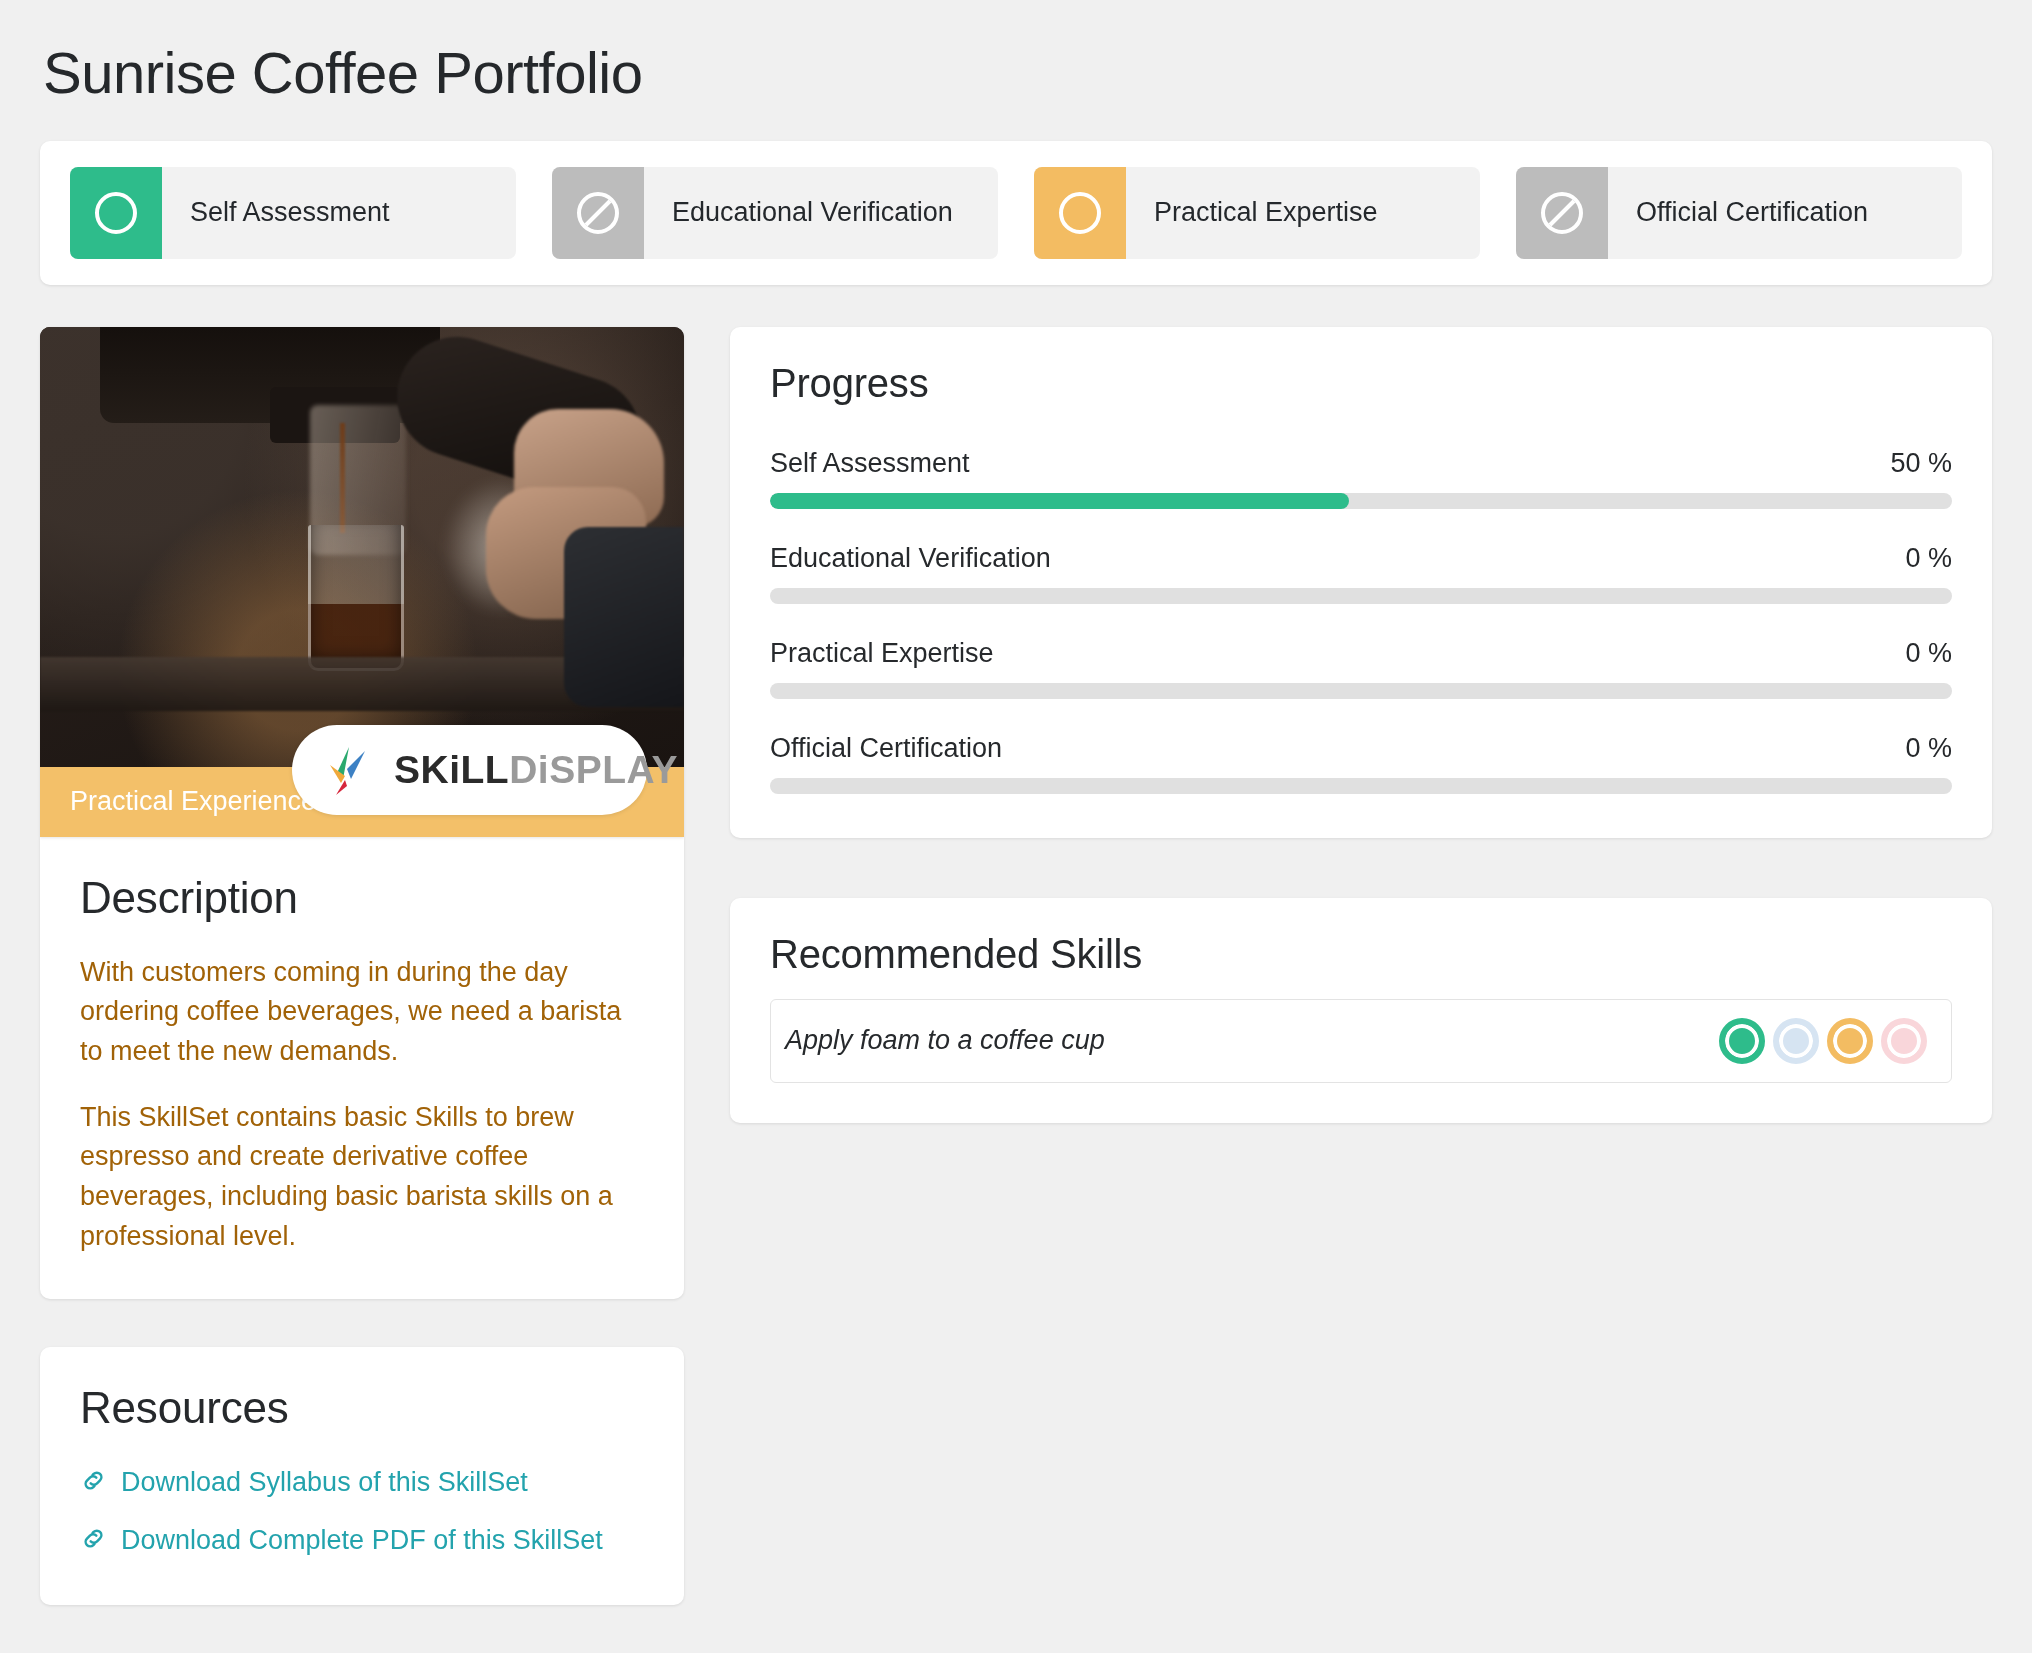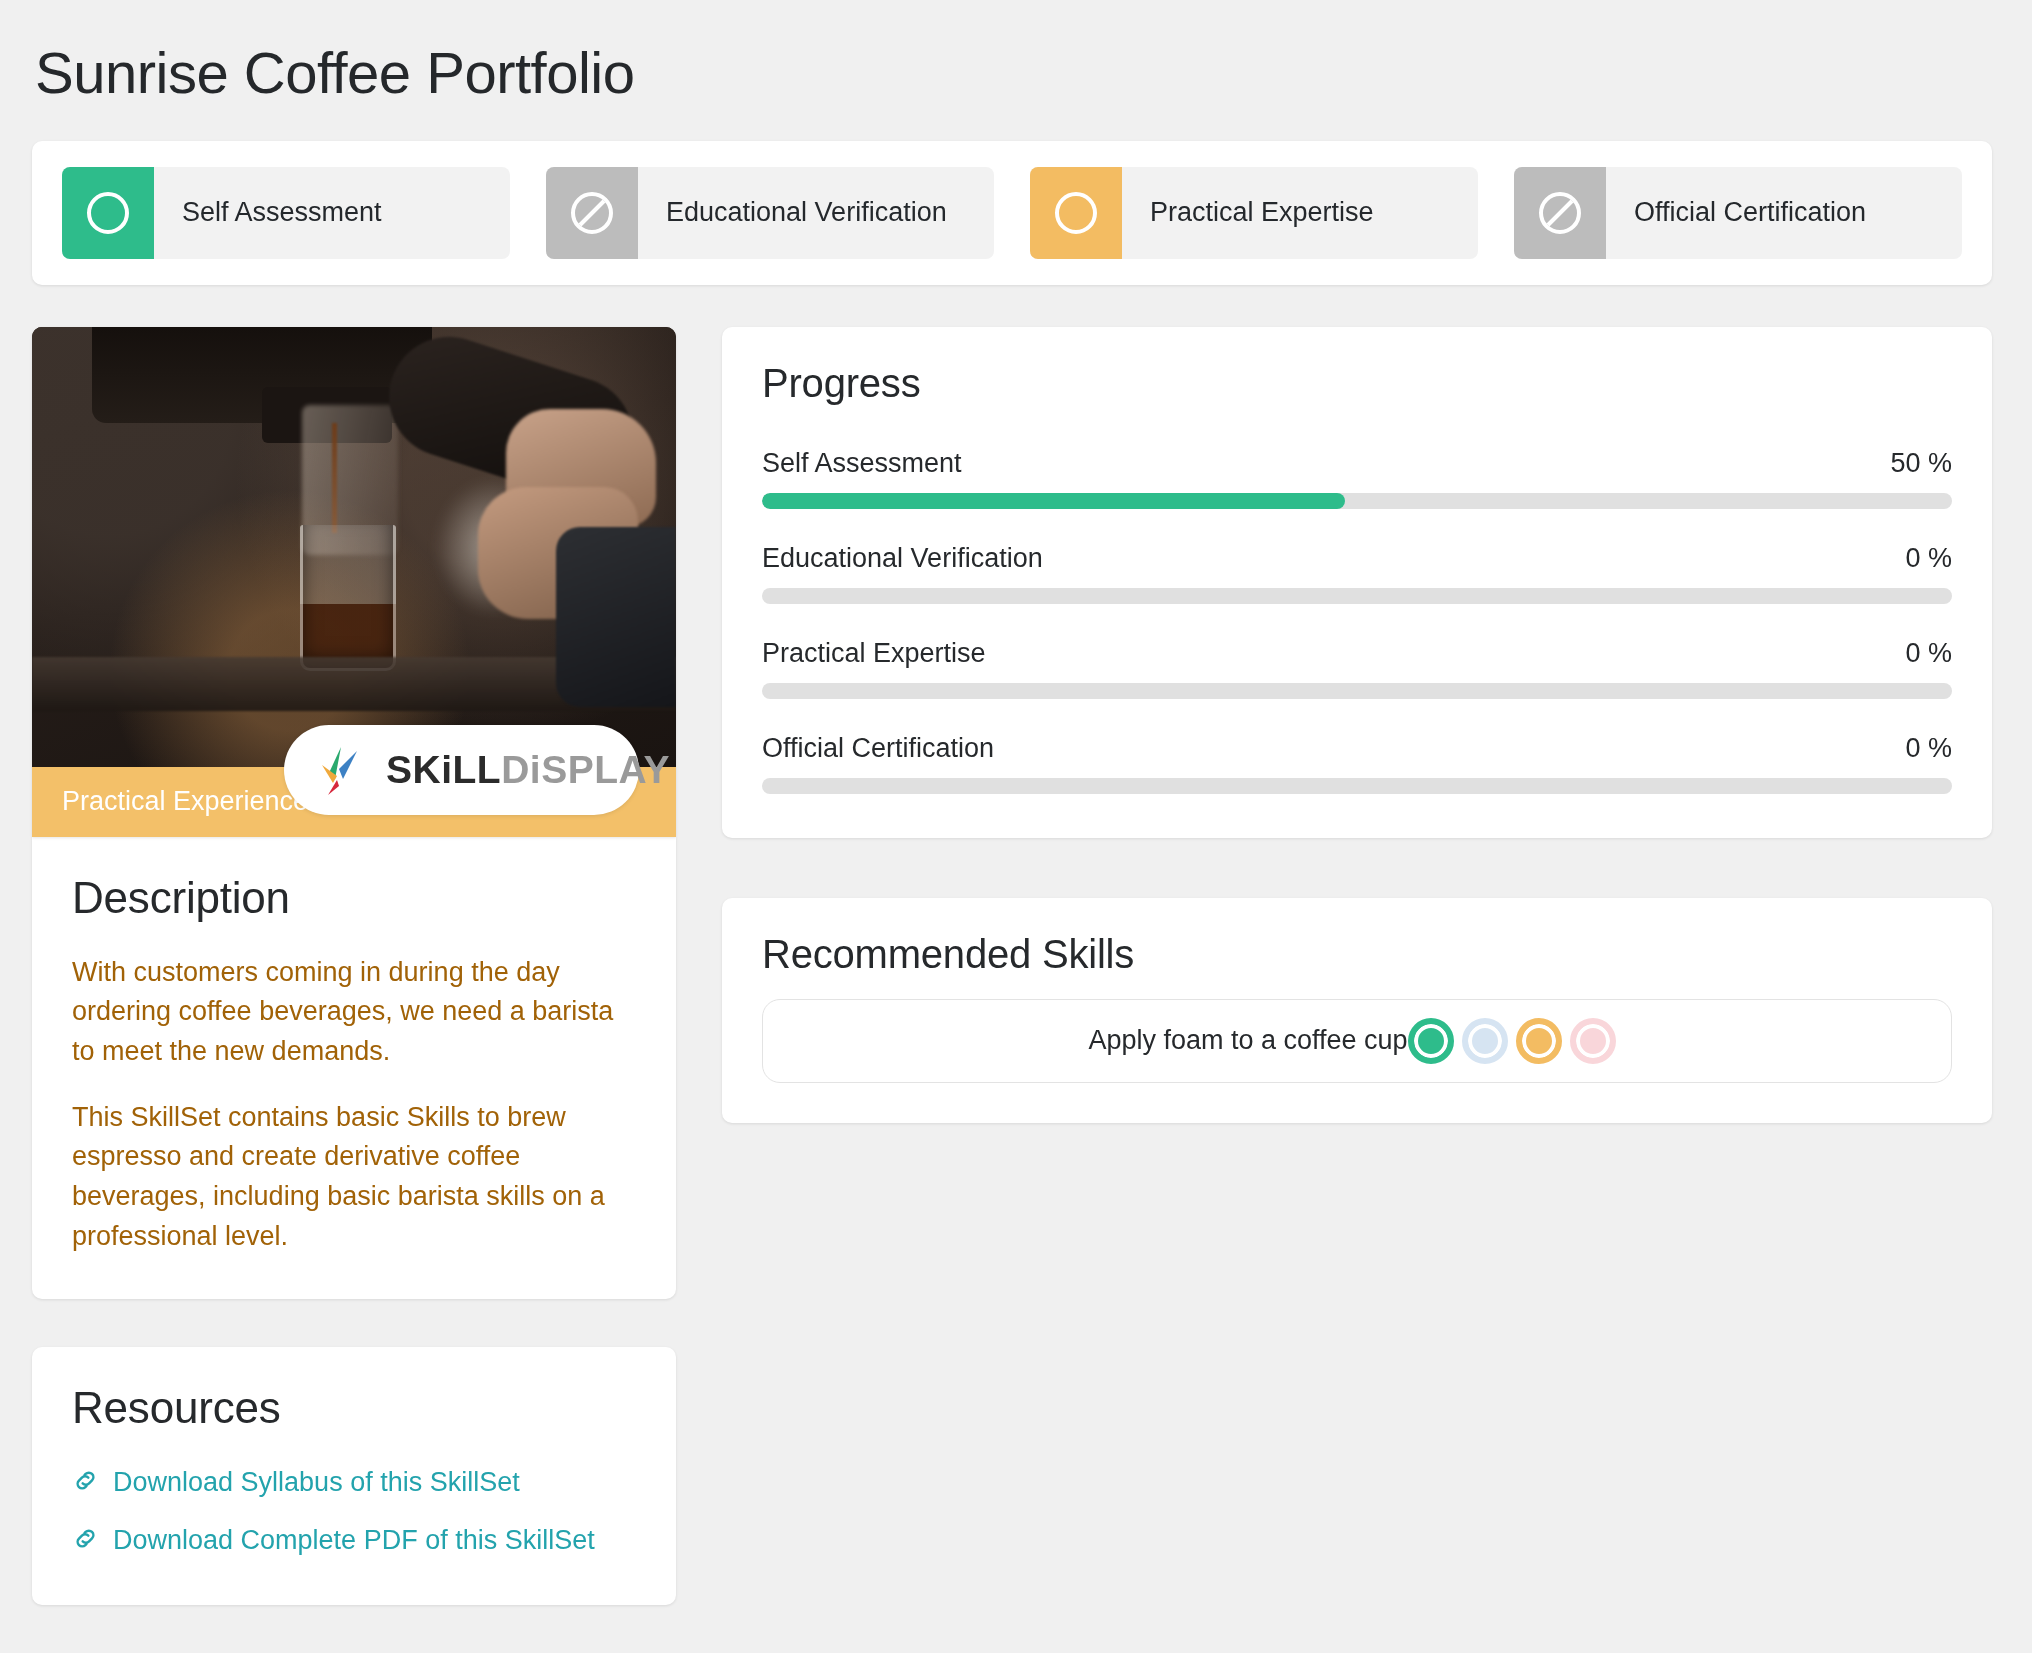--- a/index.html
+++ b/index.html
@@ -3,21 +3,21 @@
 <meta charset="utf-8">
 <style>
   * { box-sizing: border-box; margin: 0; padding: 0; }
   html, body {
     width: 2032px;
     height: 1653px;
     background: #f0f0f0;
     font-family: "Liberation Sans", sans-serif;
     overflow: hidden;
   }
-  .page { width: 2032px; height: 1330px; padding: 30px 40px 0 32px; }
+  .page { width: 2032px; height: 1330px; padding: 30px 40px 0 40px; }
 
   .page-title {
     font-size: 58px;
     font-weight: 400;
     color: #25282b;
     letter-spacing: -0.5px;
     line-height: 1.15;
     margin: 10px 0 34px 3px;
   }
 
@@ -227,26 +227,27 @@
     background: #2ebc8b;
     border-radius: 8px;
   }
 
   
   .rec-card { margin-top: 60px; }
   .rec-card .card-body { padding: 34px 40px 40px 40px; }
   .rec-title { font-size: 40px; margin-bottom: 22px; }
   .rec-row {
     border: 1px solid #e3e3e3;
-    border-radius: 18px;
+    border-radius: 6px;
     height: 84px;
     display: flex;
     align-items: center;
-    justify-content: center;
+    justify-content: space-between;
     padding: 0 24px 0 14px;
+    font-style: italic;
   }
   .rec-name { font-size: 27px; color: #26292c; }
   .rec-dots { display: flex; gap: 8px; }
   .dot {
     width: 46px; height: 46px;
     border-radius: 50%;
     box-sizing: border-box;
     border: 6px solid transparent;
     box-shadow: inset 0 0 0 4px #ffffff;
   }

